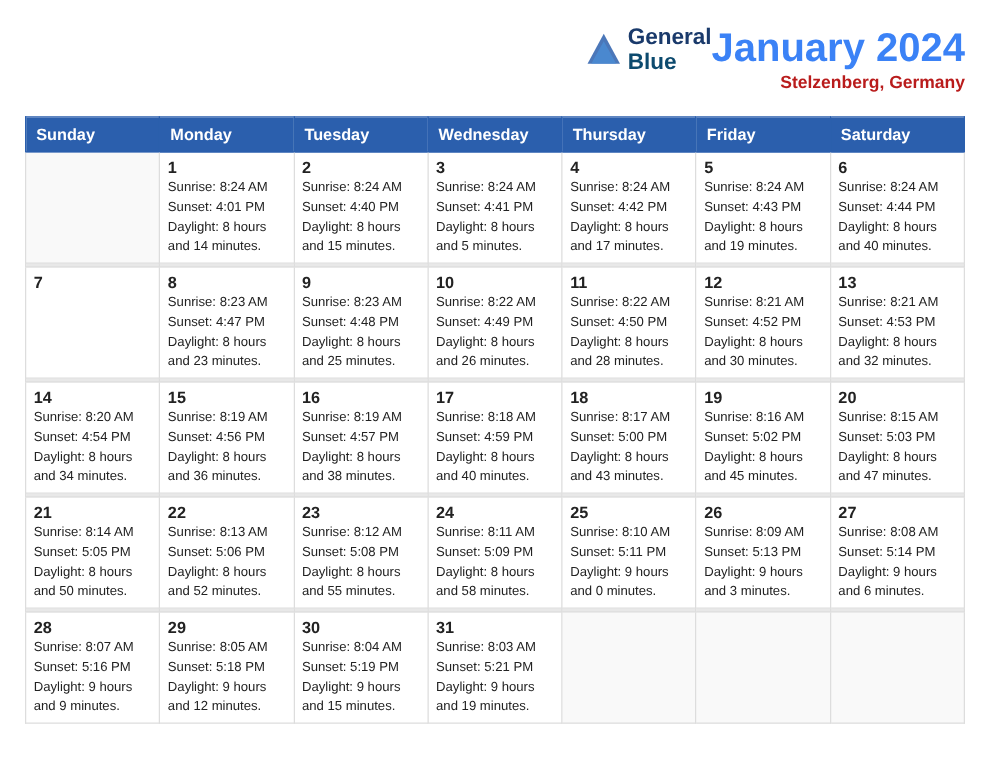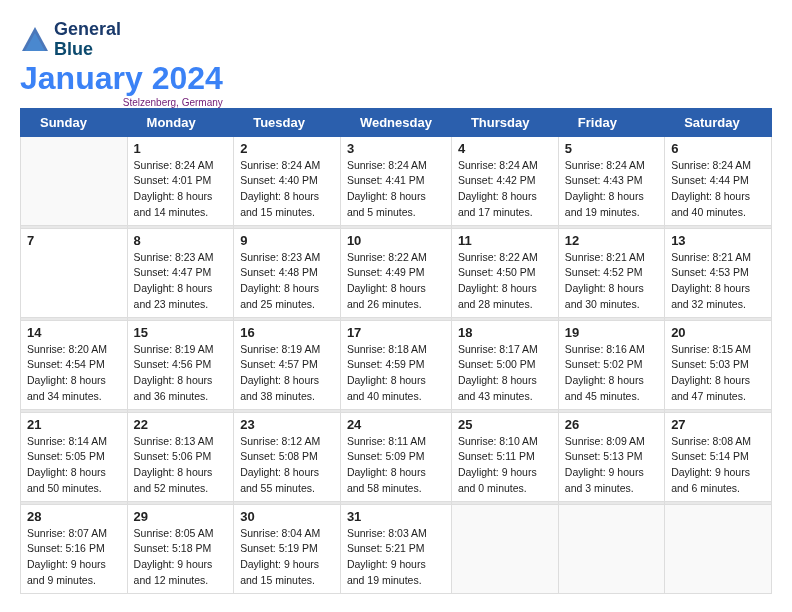--- a/index.html
+++ b/index.html
@@ -7,22 +7,21 @@
       font-family: Arial, sans-serif;
       background: #fff;
       width: 792px;
       min-height: 612px;
       padding: 20px;
     }
     .header {
       display: flex;
       justify-content: flex-end;
       align-items: flex-start;
-      margin-bottom: 0;
-      flex-direction: column;
+      margin-bottom: 20px;
     }
     .logo {
       display: flex;
       align-items: center;
       gap: 4px;
     }
     .logo-text {
       font-size: 18px;
       font-weight: bold;
       color: #1a3a6b;
@@ -30,33 +29,34 @@
     }
     .title-area {
       text-align: right;
     }
     .month-title {
       font-size: 32px;
       font-weight: bold;
       color: #3b82f6;
     }
     .location {
-      font-size: 10px;
-      color: #701a75;
+      font-size: 14px;
+      color: #b91c1c;
+      font-weight: bold;
     }
     .calendar {
       width: 100%;
       border-collapse: collapse;
       border: 1px solid #ccc;
     }
     .calendar th {
       background-color: #2b5fad;
       color: #fff;
       text-align: left;
-      padding: 6px 19px;
+      padding: 6px 8px;
       font-size: 13px;
       font-weight: bold;
       border: 1px solid #2b5fad;
     }
     .calendar td {
       vertical-align: top;
       padding: 4px 6px;
       border: 1px solid #ddd;
       font-size: 10.5px;
       color: #222;

